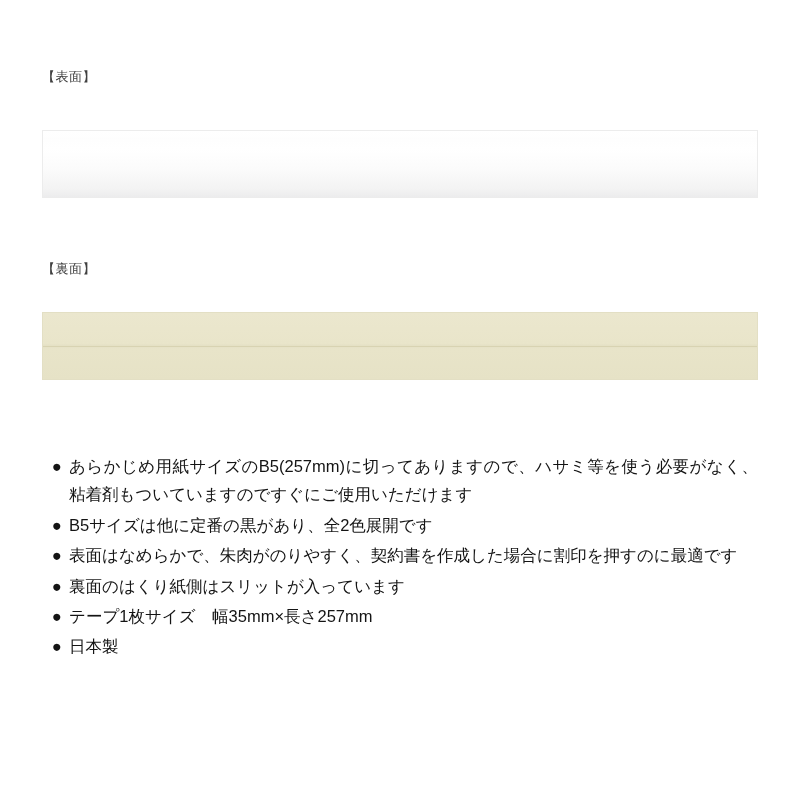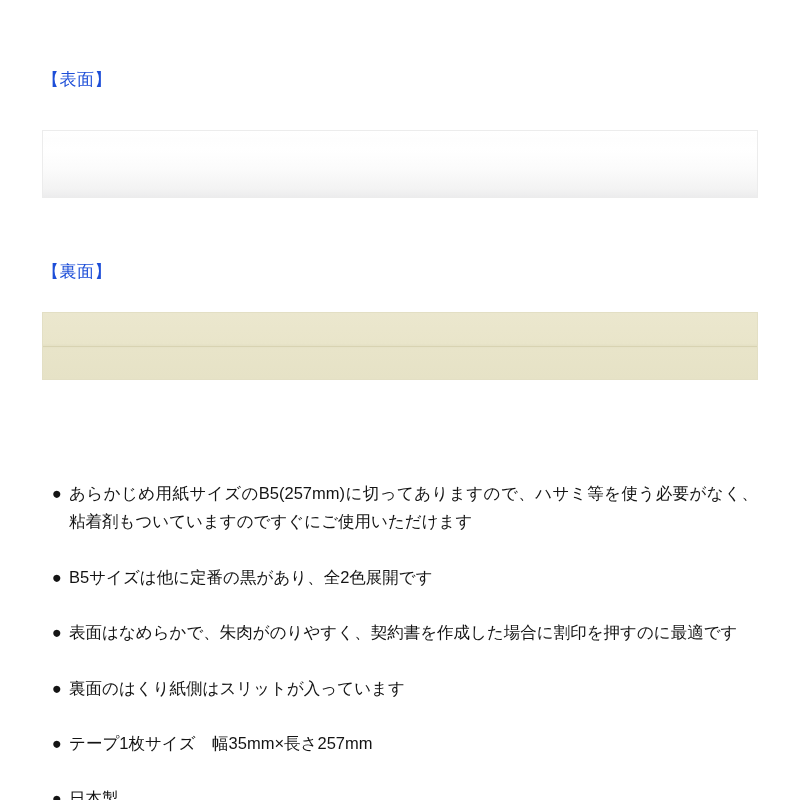--- a/index.html
+++ b/index.html
@@ -15,23 +15,23 @@
     overflow: hidden;
   }
   .page {
     position: relative;
     width: 800px;
     height: 800px;
     box-sizing: border-box;
   }
   .section-label {
     position: absolute;
-    font-size: 17px;
+    font-size: 13px;
     letter-spacing: 0.5px;
-    color: #1d4ed8;
+    color: #404040;
     white-space: nowrap;
   }
   #label-front { left: 42px; top: 68px; }
   #label-back  { left: 42px; top: 260px; }
 
   .swatch {
     position: absolute;
     left: 42px;
     width: 716px;
   }
@@ -95,21 +95,20 @@
     position: absolute;
     left: 0;
     top: 0;
     font-size: 16.5px;
     line-height: 1.72;
   }
   .bullet-text {
     display: block;
     text-align: justify;
     text-justify: inter-ideograph;
-    margin-top: 27px;
   }
 </style>
 </head>
 <body>
 
 <div class="page">
 
   <div class="section-label" id="label-front">【表面】</div>
 
   <div class="swatch" id="swatch-front"></div>

